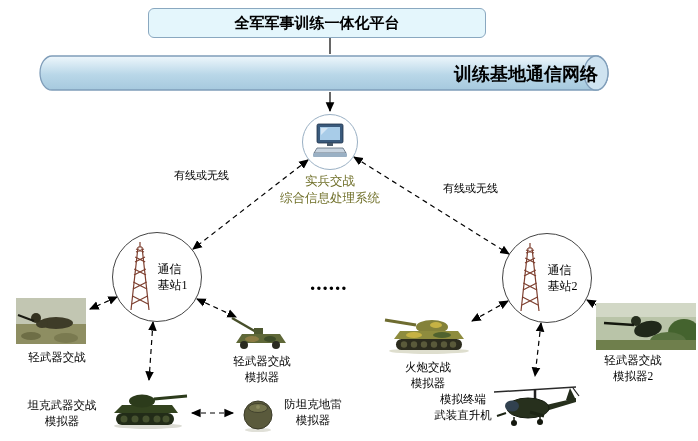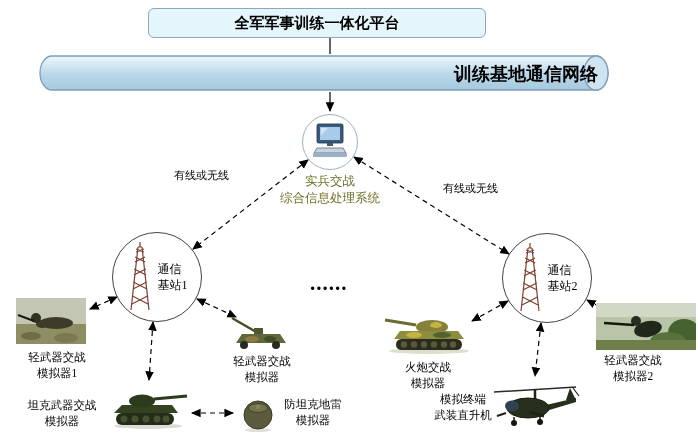--- a/index.html
+++ b/index.html
@@ -249,21 +249,20 @@
       <ellipse cx="72" cy="38" rx="18" ry="9" fill="#57713f"></ellipse>
       <rect y="37" width="100" height="10" fill="#6f7f4c"></rect>
       <ellipse cx="52" cy="26" rx="14" ry="8" fill="#20281a" transform="rotate(-12 52 26)"></ellipse>
       <circle cx="40" cy="18" r="5" fill="#262e1e"></circle>
       <line x1="38" y1="22" x2="8" y2="20" stroke="#14180e" stroke-width="2.5"></line>
     </svg>
   </div>
 
   <div id="lbl-light1" class="lbl">
     <span>轻武器交战</span>
-    <span>模拟器1</span>
   </div>
   <div id="lbl-tank" class="lbl">
     <span>坦克武器交战</span>
     <span>模拟器</span>
   </div>
   <div id="lbl-aagun" class="lbl">
     <span>轻武器交战</span>
     <span>模拟器</span>
   </div>
   <div id="lbl-mine" class="lbl">

